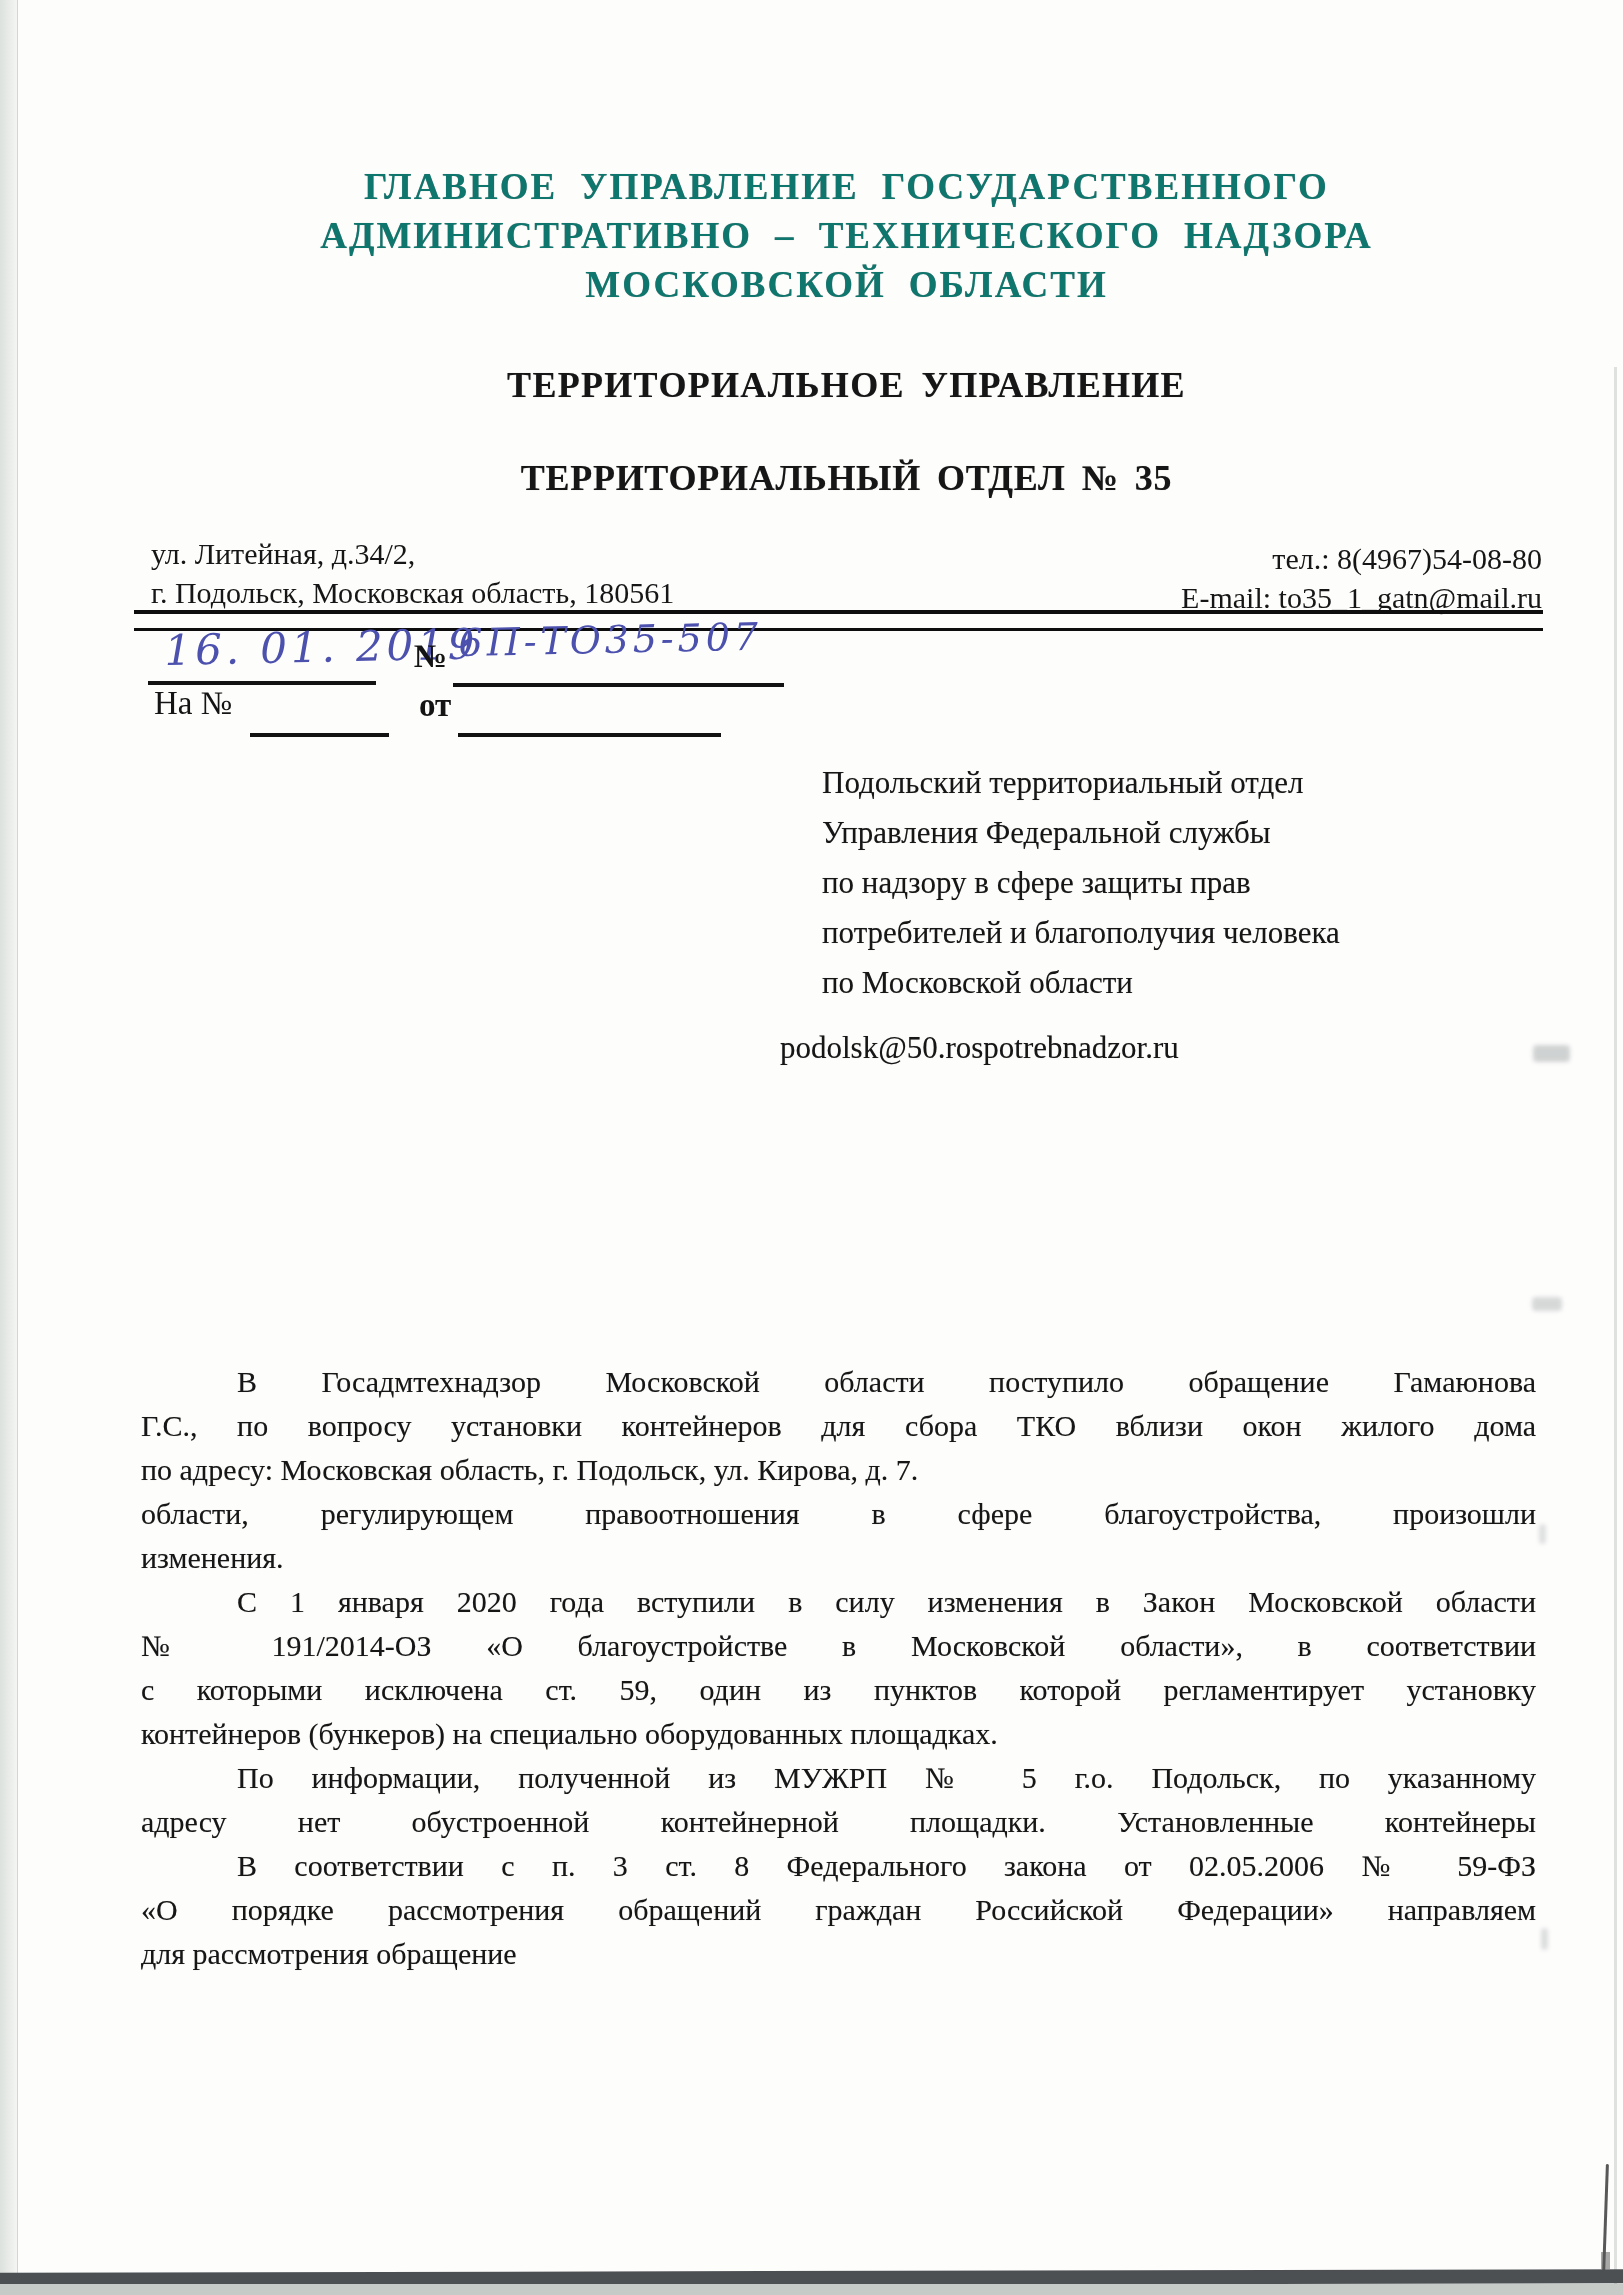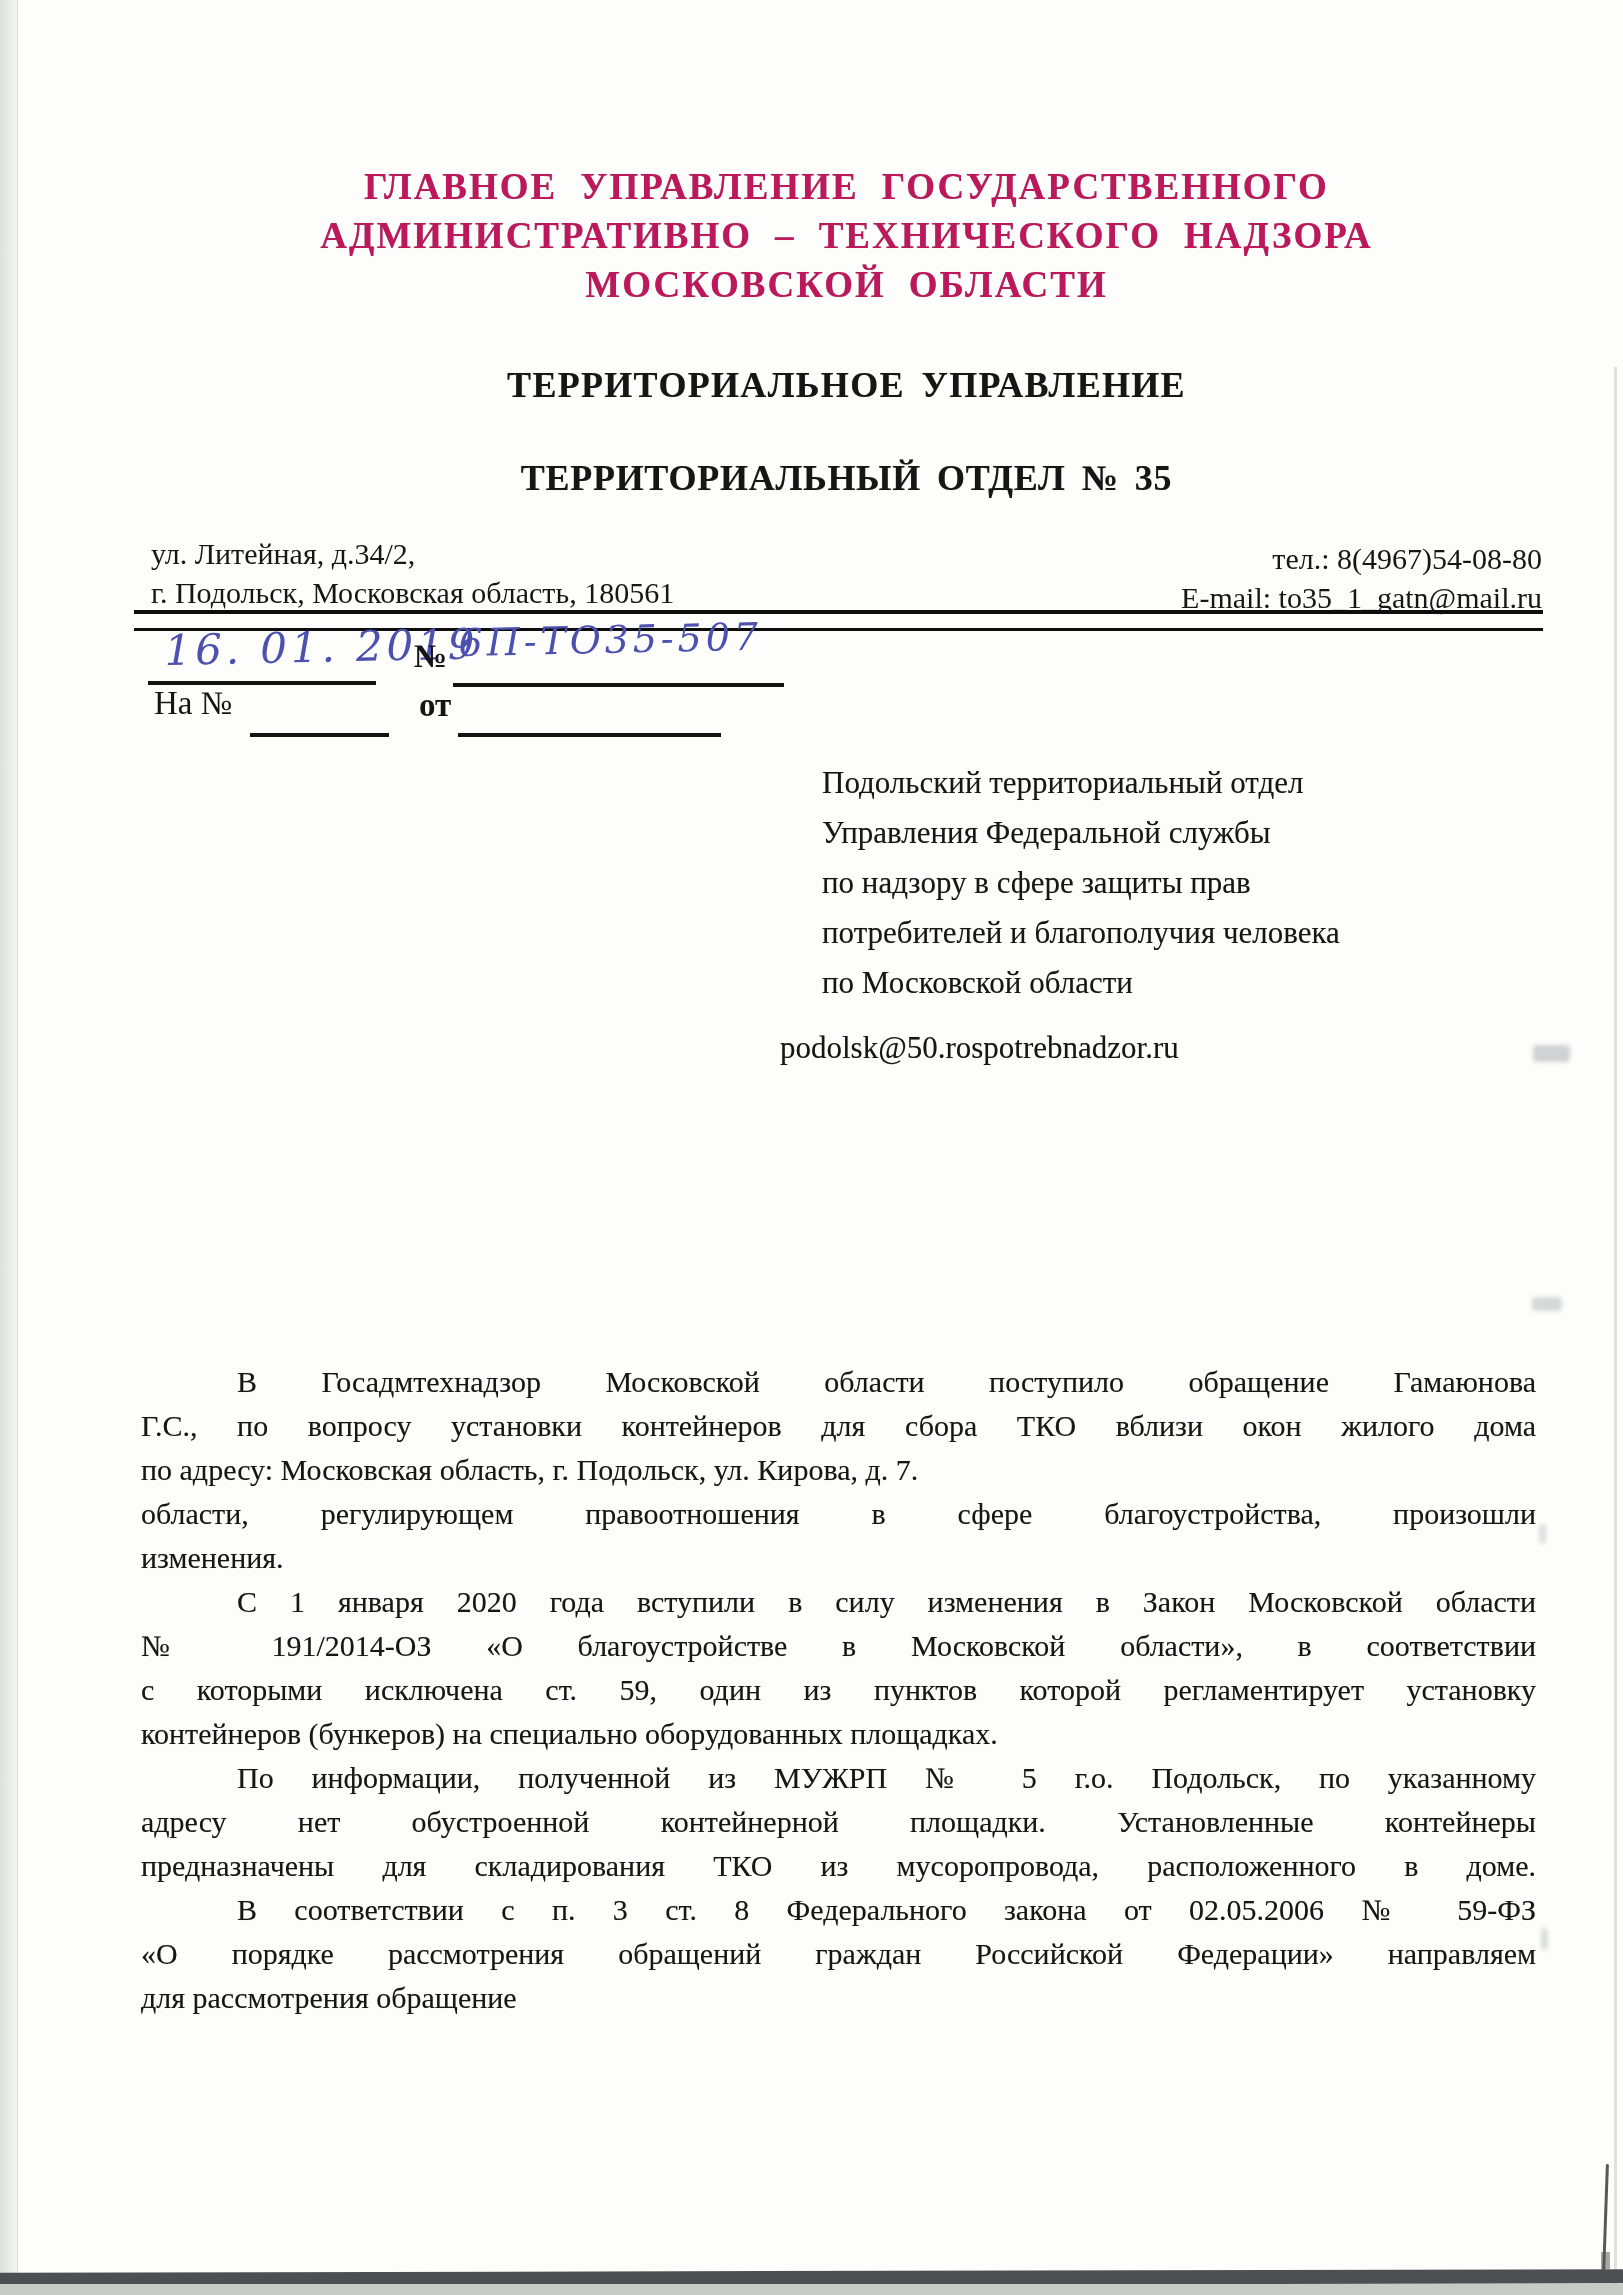--- a/index.html
+++ b/index.html
@@ -20,21 +20,21 @@
   .stroke-br{left:1604px;top:2164px;width:3.3px;height:110px;background:#3b3b3b;border-radius:2px;transform:rotate(2deg);opacity:.85;}
   .mark-br2{left:1601px;top:2252px;width:9.2px;height:17px;background:#555;opacity:.5;filter:blur(0.7px);}
   .smudge{background:#8d9494;filter:blur(2px);border-radius:3.9px;}
   .sm1{left:1533px;top:1045px;width:37px;height:17px;opacity:.40;}
   .sm2{left:1532px;top:1297px;width:30px;height:14.4px;opacity:.34;}
   .sm3{left:1539px;top:1524px;width:6.5px;height:19.6px;opacity:.28;}
   .sm4{left:1541px;top:1928px;width:6.5px;height:22px;opacity:.30;}
   
   .org{left:151px;top:162px;width:1391px;text-align:center;
     font-weight:bold;font-size:37px;line-height:49px;letter-spacing:2px;word-spacing:11.8px;
-    color:#be185d;text-shadow:0 0 0.7px rgba(10,10,10,.4);}
+    color:#0f766e;text-shadow:0 0 0.7px rgba(10,10,10,.4);}
   .division{left:151px;top:364px;width:1391px;text-align:center;
     font-weight:bold;font-size:36px;letter-spacing:1.3px;word-spacing:6.5px;text-shadow:0 0 0.7px rgba(10,10,10,.4);}
   .department{left:151px;top:457px;width:1391px;text-align:center;
     font-weight:bold;font-size:36px;letter-spacing:0.7px;word-spacing:6.5px;text-shadow:0 0 0.7px rgba(10,10,10,.4);}
   .contacts{left:151px;top:522px;width:1391px;display:flex;justify-content:space-between;
     font-size:30px;line-height:39px;margin-top:12px;}
   .contacts .right{text-align:right;padding-top:5.2px;}
   .rule{left:134px;top:610px;width:1409px;height:13.7px;
     border-top:4.6px solid #0d0d0d;border-bottom:3.9px solid #0d0d0d;}
   
@@ -123,21 +123,20 @@
     <div class="bl jl">области, регулирующем правоотношения в сфере благоустройства, произошли</div>
     <div class="bl ll">изменения.</div>
 
     <div class="bl jl ind">С 1 января 2020 года вступили в силу изменения в Закон Московской области</div>
     <div class="bl jl">№ 191/2014-ОЗ «О благоустройстве в Московской области», в соответствии</div>
     <div class="bl jl">с которыми исключена ст. 59, один из пунктов которой регламентирует установку</div>
     <div class="bl ll">контейнеров (бункеров) на специально оборудованных площадках.</div>
 
     <div class="bl jl ind">По информации, полученной из МУЖРП № 5 г.о. Подольск, по указанному</div>
     <div class="bl jl">адресу нет обустроенной контейнерной площадки. Установленные контейнеры</div>
-    <div class="bl jl">предназначены для складирования ТКО из мусоропровода, расположенного в доме.</div>
 
     <div class="bl jl ind">В соответствии с п. 3 ст. 8 Федерального закона от 02.05.2006 № 59-ФЗ</div>
     <div class="bl jl">«О порядке рассмотрения обращений граждан Российской Федерации» направляем</div>
     <div class="bl ll">для рассмотрения обращение</div>
   </div>
 
   <div class="abs stroke-br"></div>
   <div class="abs mark-br2"></div>
   <div class="abs band-dark"></div>
   <div class="abs band-light"></div>

